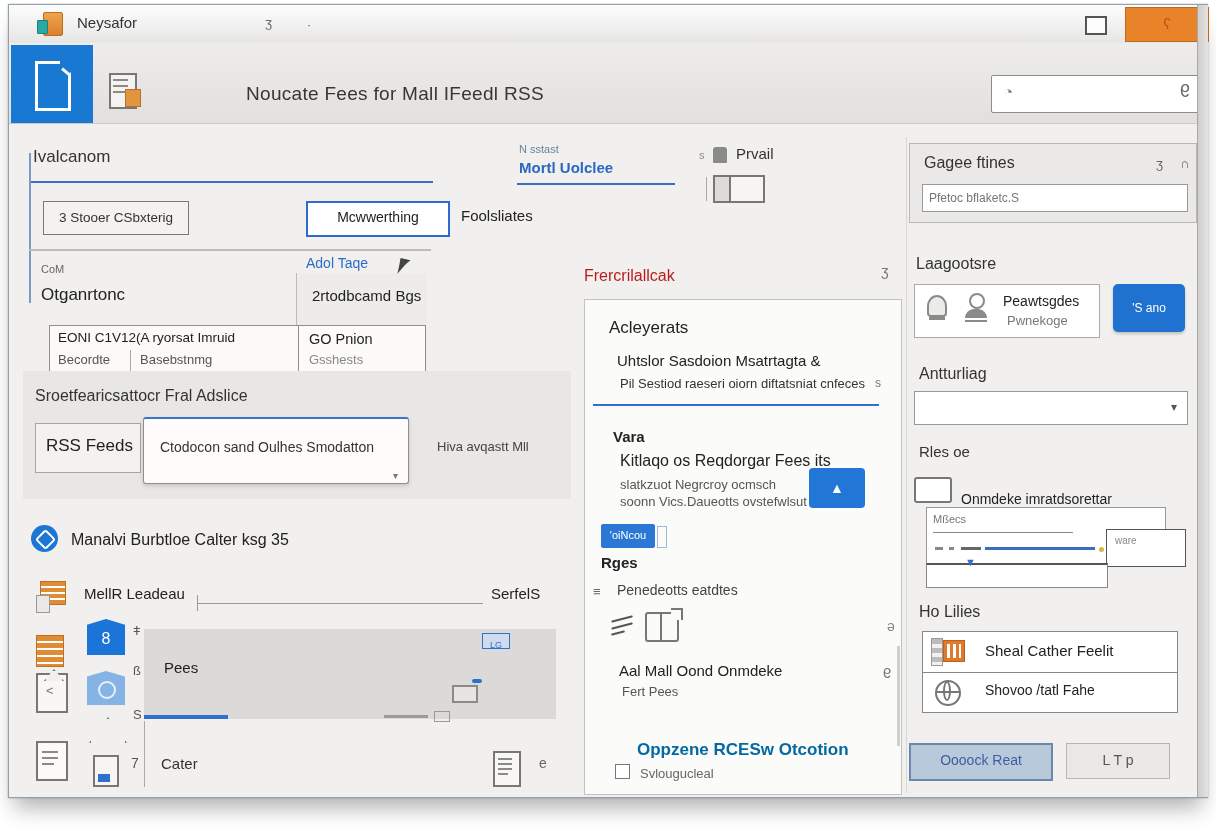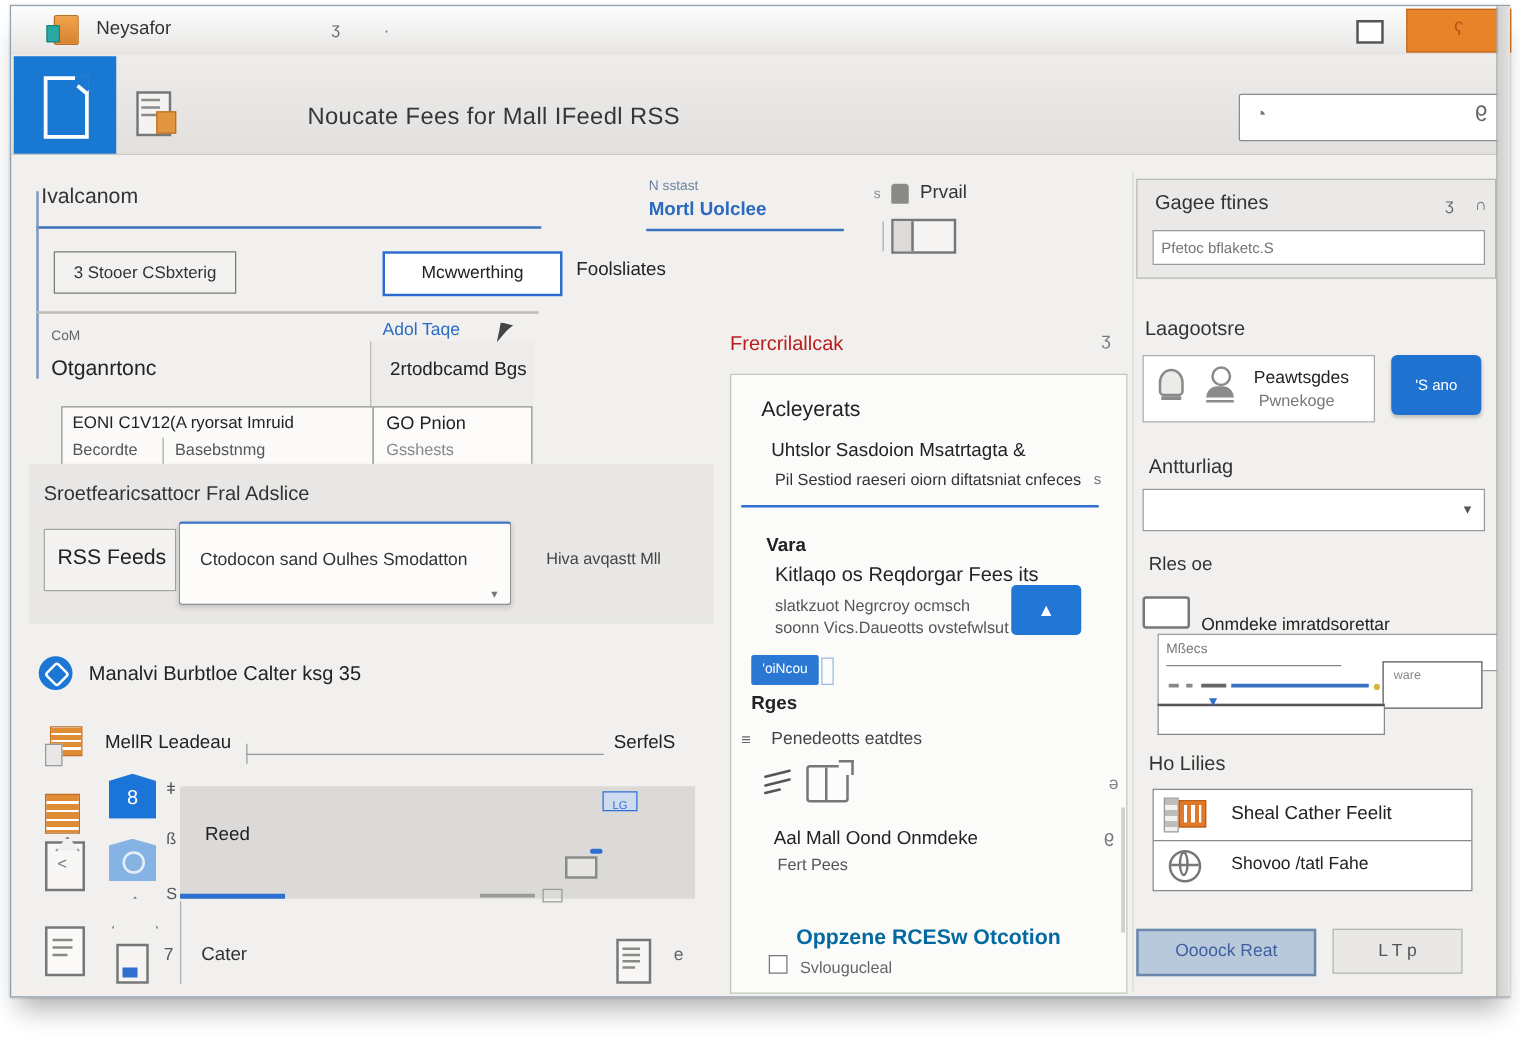--- a/index.html
+++ b/index.html
@@ -151,21 +151,21 @@
   <div class="abs" style="left:80px;top:712px;width:34px;height:24px;border:2px solid #777;border-bottom:none;background:transparent;clip-path:polygon(50% 0,100% 100%,0 100%);"></div>
   <div class="abs" style="left:84px;top:750px;width:22px;height:28px;border:2px solid #777;background:#f6f5f3;">
     <div class="abs" style="left:3px;bottom:3px;width:12px;height:8px;background:#2e6fd0;"></div>
   </div>
   <div class="abs txt" style="left:124px;top:618px;font-size:13px;color:#555;">ǂ</div>
   <div class="abs txt" style="left:124px;top:658px;font-size:13px;color:#555;">ß</div>
   <div class="abs txt" style="left:124px;top:702px;font-size:13px;color:#555;">S</div>
   <div class="abs txt" style="left:122px;top:750px;font-size:14px;color:#555;">7</div>
 
   <div class="abs" style="left:135px;top:624px;width:412px;height:90px;background:#dbdad8;">
-    <div class="abs txt" style="left:20px;top:30px;font-size:15px;color:#222;">Reed</div>
+    <div class="abs txt" style="left:20px;top:30px;font-size:15px;color:#222;">Pees</div>
     <div class="abs" style="left:338px;top:4px;width:26px;height:14px;background:#cfdcf0;border:1px solid #2e6fd0;text-align:center;">
       <span style="font-size:9px;color:#2e6fd0;line-height:13px;">LG</span>
     </div>
     <div class="abs" style="left:308px;top:56px;width:22px;height:14px;border:2px solid #8a8a88;background:#e6e5e3;">
       <div class="abs" style="left:18px;top:-8px;width:10px;height:4px;background:#2e6fd0;border-radius:2px;"></div>
     </div>
     <div class="abs" style="left:240px;top:86px;width:44px;height:3px;background:#9a9a98;"></div>
     <div class="abs" style="left:290px;top:82px;width:14px;height:9px;border:1px solid #9a9a98;"></div>
   </div>
   <div class="abs" style="left:135px;top:710px;width:84px;height:4px;background:#2e6fd0;"></div>
@@ -258,21 +258,21 @@
 
   <div class="abs txt" style="left:910px;top:360px;font-size:16px;color:#333;">Antturliag</div>
   <div class="abs" style="left:905px;top:386px;width:272px;height:32px;background:#fff;border:1px solid #999;">
     <span style="position:absolute;right:10px;top:8px;font-size:12px;color:#555;">▾</span>
   </div>
 
   <div class="abs txt" style="left:910px;top:438px;font-size:15px;color:#333;">Rles oe</div>
   <div class="abs chk" style="left:905px;top:472px;width:34px;height:22px;border-width:2px;border-radius:3px;"></div>
   <div class="abs txt" style="left:952px;top:486px;font-size:14px;color:#222;border-bottom:7px solid #0ea5e9;padding-bottom:2px;">Onmdeke imratdsorettar</div>
 
-  <div class="abs bordered" style="left:917px;top:502px;width:238px;height:28px;padding-left:37px;">
+  <div class="abs bordered" style="left:917px;top:502px;width:238px;height:28px;">
     <span style="position:absolute;left:6px;top:5px;font-size:11px;color:#777;">Mßecs</span>
     <div class="abs" style="left:6px;bottom:3px;width:140px;height:1px;background:#888;"></div>
   </div>
   <div class="abs" style="left:917px;top:530px;width:238px;height:28px;background:#fff;border:1px solid #999;border-top:none;">
     <div class="abs" style="left:8px;top:12px;width:8px;height:3px;background:#888;"></div>
     <div class="abs" style="left:22px;top:12px;width:5px;height:3px;background:#888;"></div>
     <div class="abs" style="left:34px;top:12px;width:20px;height:3px;background:#666;"></div>
     <div class="abs" style="left:58px;top:12px;width:110px;height:3px;background:#3a6fc0;"></div>
     <div class="abs" style="left:172px;top:12px;width:5px;height:5px;background:#d8b83c;border-radius:50%;"></div>
     <div class="abs" style="left:181px;top:12px;width:5px;height:5px;background:#d8b83c;border-radius:50%;"></div>

